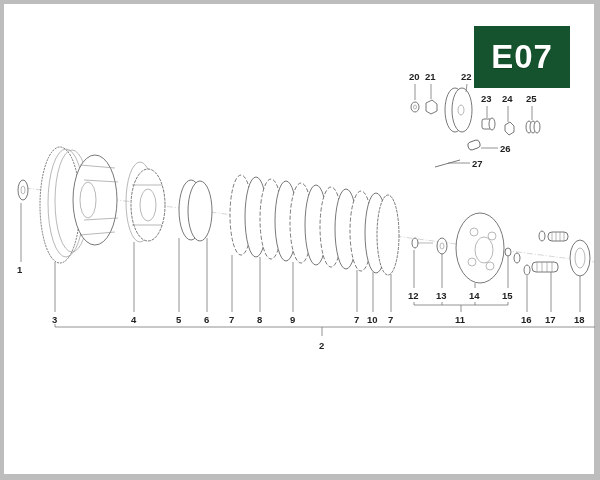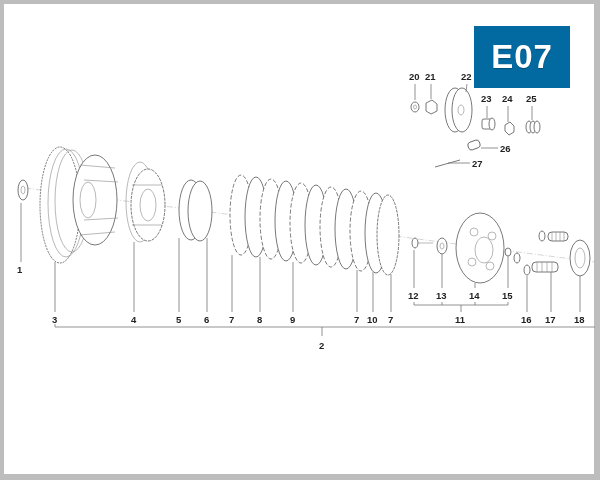--- a/index.html
+++ b/index.html
@@ -1,18 +1,18 @@
 <!DOCTYPE html>
 <html><head>
 <meta charset="utf-8">
 <style>
   html, body { margin:0; padding:0; }
   body { width:600px; height:480px; background:#bdbdbd; position:relative; overflow:hidden; font-family:"Liberation Sans", sans-serif; }
   .frame { position:absolute; left:4px; top:4px; width:590px; height:470px; background:#ffffff; }
-  .badge { position:absolute; left:474px; top:26px; width:96px; height:62px; background:#0369a1; color:#ffffff; font-family:"Liberation Sans", sans-serif; font-weight:bold; font-size:33px; display:flex; align-items:center; justify-content:center; letter-spacing:1px; text-shadow:0 1px 1px rgba(0,0,0,0.25); }
+  .badge { position:absolute; left:474px; top:26px; width:96px; height:62px; background:#14532d; color:#ffffff; font-family:"Liberation Sans", sans-serif; font-weight:bold; font-size:33px; display:flex; align-items:center; justify-content:center; letter-spacing:1px; text-shadow:0 1px 1px rgba(0,0,0,0.25); }
   svg.diagram { position:absolute; left:0; top:0; }
   .lbl { font-family:"Liberation Sans", sans-serif; font-size:9.5px; font-weight:bold; fill:#222; }
   .lead { stroke:#777; stroke-width:0.8; fill:none; }
   .part { stroke:#555; stroke-width:0.8; fill:#fff; }
   .partl { stroke:#888; stroke-width:0.6; fill:none; }
   .axis { stroke:#aaa; stroke-width:0.5; stroke-dasharray:6 2 1 2; fill:none; }
 </style>
 </head>
 <body>
 

